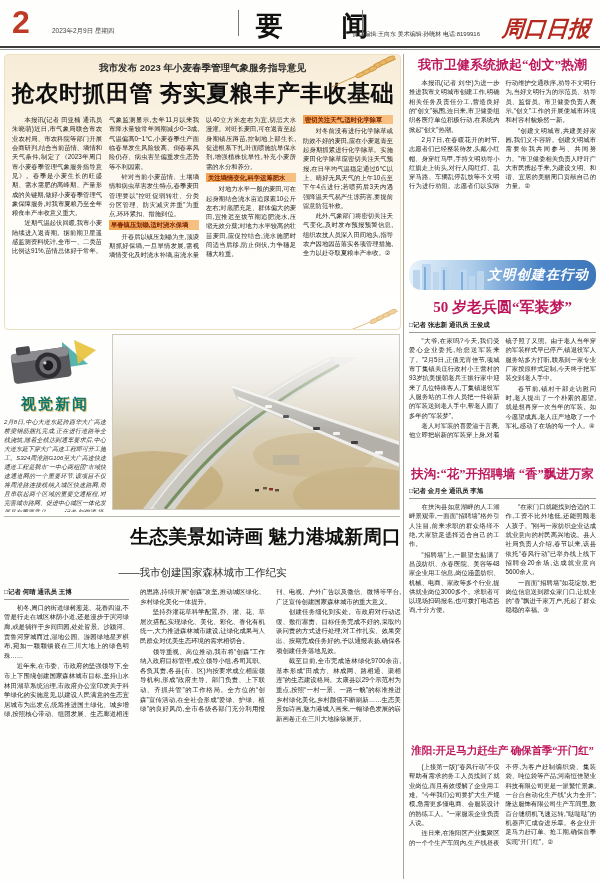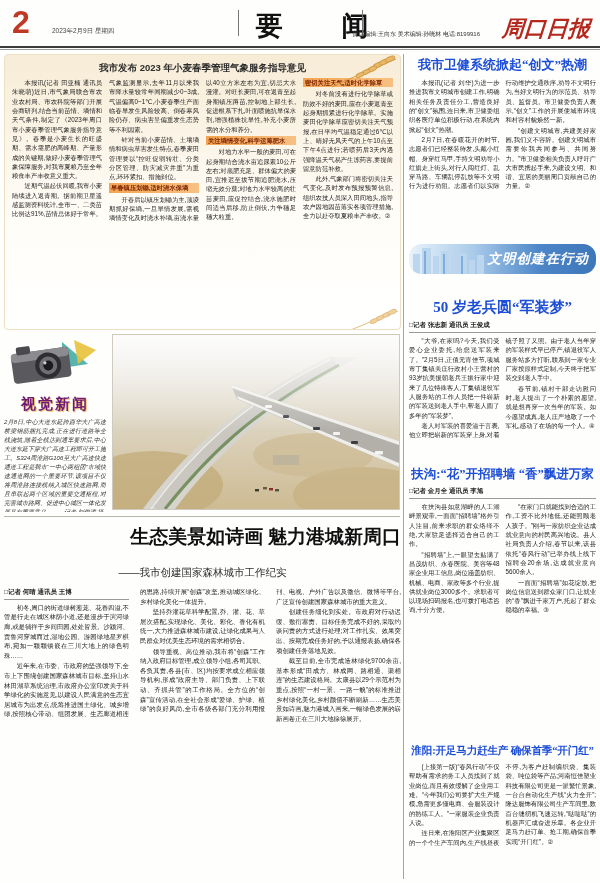--- a/index.html
+++ b/index.html
@@ -30,40 +30,40 @@
         line-height:1.48;text-align:justify;color:#222;}
   .wheat{position:absolute;opacity:.9;}
   
   .para{text-indent:2em;margin:0 0 1px;}
   .sub{background:linear-gradient(90deg,#f3a552,#f7c183);color:#7c1f00;font-weight:bold;
        padding:0 2px;margin:2px 0;text-indent:0;}
   .byline{font-size:6.5px;font-weight:bold;color:#222;border-bottom:1px solid #9a9a9a;
        padding-bottom:2px;margin:0 0 3px;}
   
   #visual{position:absolute;left:4px;top:334px;width:102px;height:178px;overflow:hidden;}
-  .vn-title{font-size:15px;font-weight:bold;color:#701a75;letter-spacing:2px;text-align:center;
+  .vn-title{font-size:15px;font-weight:bold;color:#0f766e;letter-spacing:2px;text-align:center;
        font-family:"Liberation Serif","DejaVu Serif",serif;text-shadow:1px 1px 0 #f0c878;margin:1px 0 4px;}
   .vn-caption{font-size:6px;line-height:1.5;text-align:justify;color:#333;font-style:italic;}
   #photo{position:absolute;left:112px;top:334px;width:288px;height:176px;overflow:hidden;border:1px solid #cfcac0;box-sizing:border-box;}
   .rule-under{position:absolute;left:4px;top:516px;width:396px;height:1px;background:#b9b5ac;}
   
   #eco{position:absolute;left:4px;top:522px;width:397px;height:357px;overflow:hidden;}
   .headline-lg{text-align:right;font-size:19px;font-weight:bold;color:#101010;margin:2px 0 3px;
        font-family:"Liberation Serif","DejaVu Serif",serif;white-space:nowrap;}
   .subhead{text-align:center;font-size:10.5px;color:#2f2f2f;margin:16px 0 7px;}
   .cols3{column-count:3;column-gap:11px;height:300px;overflow:hidden;font-size:6.4px;
        line-height:1.5;text-align:justify;color:#222;}
   
   .vrule{position:absolute;left:403px;top:54px;width:1px;height:825px;background:#a8a49c;}
   .r-art{position:absolute;left:409px;width:187px;overflow:hidden;}
-  .headline-r{text-align:center;font-weight:bold;color:#1d4ed8;white-space:nowrap;
+  .headline-r{text-align:center;font-weight:bold;color:#be185d;white-space:nowrap;
        font-family:"Liberation Serif","DejaVu Serif",serif;margin:0 0 4px;}
   .cols2{column-count:2;column-gap:6px;overflow:hidden;font-size:6.3px;line-height:1.48;
        text-align:justify;color:#222;}
-  #civ-banner{position:absolute;left:409px;top:244px;width:187px;height:30px;border-radius:13px;
+  #civ-banner{position:absolute;left:409px;top:260px;width:187px;height:30px;border-radius:13px;
        background:linear-gradient(90deg,#e8f2fb 0%,#a9cae9 35%,#4c86c8 70%,#3d77ba 100%);
        overflow:hidden;}
   #civ-banner .txt{position:absolute;right:7px;top:6px;font-size:13.5px;font-weight:bold;color:#fff;
        font-style:italic;letter-spacing:1px;font-family:"Liberation Serif","DejaVu Serif",serif;}
 </style>
 </head>
 <body>
 
 <div id="page">
 
@@ -94,20 +94,21 @@
     <svg class="wheat" style="right:0;bottom:-4px" width="54" height="26" viewBox="0 0 54 26">
       <g stroke="#d8a654" stroke-width="1" fill="#ecc27a" opacity="0.8">
         <path d="M2 24 C 18 18, 34 10, 52 4" fill="none"></path>
         <ellipse cx="40" cy="8" rx="4.4" ry="2" transform="rotate(-22 40 8)"></ellipse>
         <ellipse cx="46" cy="5" rx="4.4" ry="2" transform="rotate(-22 46 5)"></ellipse>
         <ellipse cx="34" cy="11" rx="4" ry="1.8" transform="rotate(-22 34 11)"></ellipse>
         <ellipse cx="28" cy="14" rx="4" ry="1.8" transform="rotate(-22 28 14)"></ellipse>
       </g>
     </svg>
     <div class="kicker">我市发布 2023 年小麦春季管理气象服务指导意见</div>
+    <div class="headline-xl">抢农时抓田管 夯实夏粮丰产丰收基础</div>
     <div class="cols4">
         <p class="para">本报讯(记者 田亚楠 通讯员 朱晓萌)近日,市气象局联合市农业农村局、市农科院等部门开展会商研判,结合当前苗情、墒情和天气条件,制定了《2023年周口市小麦春季管理气象服务指导意见》。春季是小麦生长的旺盛期、需水需肥的高峰期、产量形成的关键期,做好小麦春季管理气象保障服务,对我市夏粮乃至全年粮食丰产丰收意义重大。</p>
         <p class="para">近期气温起伏回暖,我市小麦陆续进入返青期。据前期卫星遥感监测资料统计,全市一、二类苗比例达91%,苗情总体好于常年。气象监测显示,去年11月以来我市降水量较常年同期减少0~3成,气温偏高0~1℃,小麦春季生产面临春旱发生风险较高、倒春寒风险仍存、病虫害呈偏重发生态势等不利因素。</p>
         <p class="para">针对当前小麦苗情、土壤墒情和病虫草害发生特点,春季麦田管理要以“控旺促弱转壮、分类分区管理、防灾减灾并重”为重点,环环紧扣、措施到位。</p>
         <p class="sub">早春镇压划锄,适时浇水保墒</p>
         <p class="para">开春后以镇压划锄为主,顶凌期抓好保墒,一旦旱情发展,需视墒情变化及时浇水补墒,亩浇水量以40立方米左右为宜,切忌大水漫灌。对旺长麦田,可在返青至起身期镇压蹲苗,控制地上部生长,促进根系下扎,叶面喷施抗旱保水剂,增强植株抗旱性,补充小麦所需的水分和养分。</p>
         <p class="sub">关注墒情变化,科学运筹肥水</p>
         <p class="para">对地力水平一般的麦田,可在起身期结合浇水亩追尿素10公斤左右;对底肥充足、群体偏大的麦田,宜推迟至拔节期追肥浇水,压缩无效分蘖;对地力水平较高的壮苗麦田,应促控结合,浇水施肥时间适当后移,防止倒伏,力争穗足穗大粒重。</p>
         <p class="sub">密切关注天气,适时化学除草</p>
         <p class="para">对冬前没有进行化学除草或防效不好的麦田,应在小麦返青至起身期抓紧进行化学除草。实施麦田化学除草应密切关注天气预报,在日平均气温稳定通过6℃以上、晴好无风天气的上午10点至下午4点进行;若喷药后3天内遇强降温天气易产生冻药害,要提前留意防范补救。</p>

